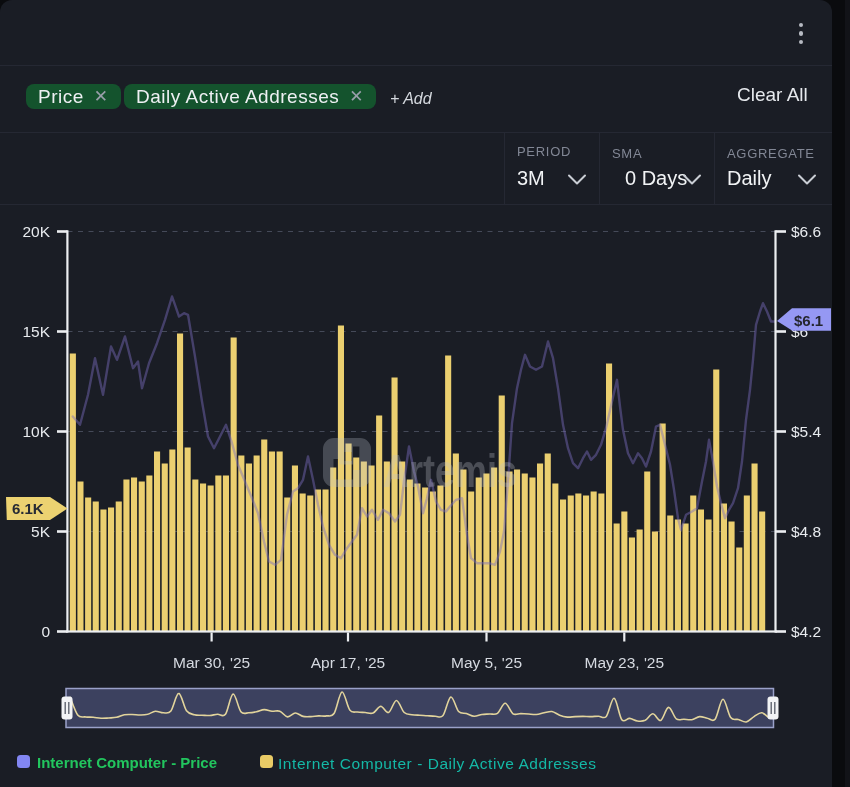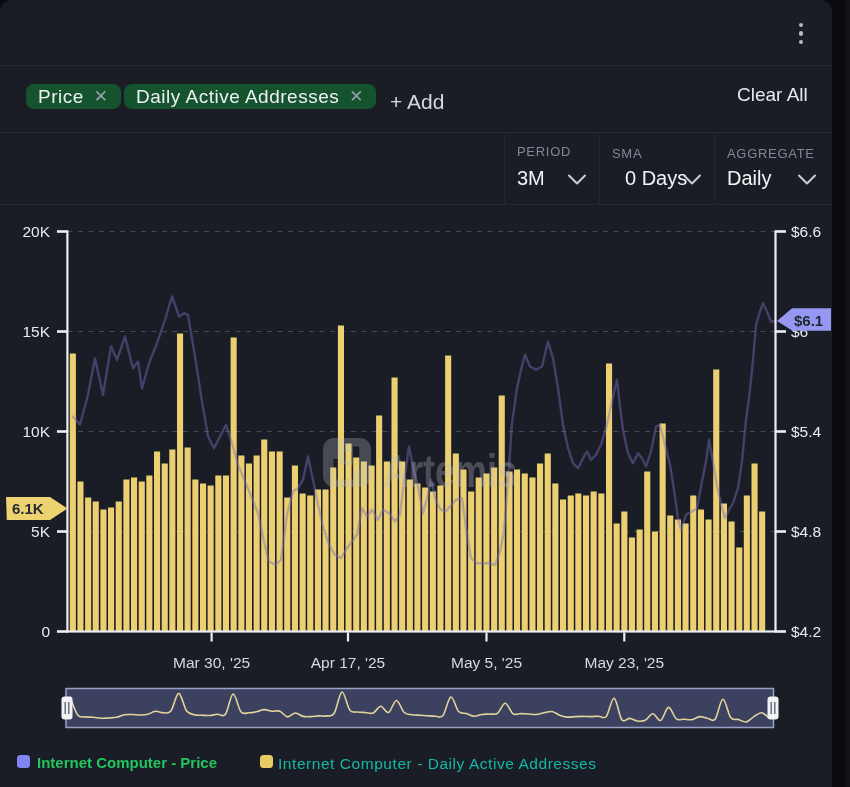--- a/index.html
+++ b/index.html
@@ -4,21 +4,21 @@
 <style>
 * { margin:0; padding:0; box-sizing:border-box; }
 html,body { width:850px; height:787px; background:#0a0b0e; font-family:"Liberation Sans",sans-serif; overflow:hidden; }
 #panel { position:absolute; left:0; top:0; width:832px; height:787px; background:#1a1d25; border-radius:12px 12px 0 0; }
 .hdr { position:absolute; left:24px; top:22px; font-size:20.5px; font-weight:700; color:#f2f4f6; letter-spacing:.2px; }
 .row1 { position:absolute; left:0; top:0; width:832px; height:66px; border-bottom:1px solid #252833; }
 .row2 { position:absolute; left:0; top:66px; width:832px; height:67px; border-bottom:1px solid #252833; }
 .row3 { position:absolute; left:0; top:133px; width:832px; height:72px; border-bottom:1px solid #252833; }
 .chip { position:absolute; top:84px; height:25px; background:#14532d; border-radius:8px; color:#eef0f3; font-size:19px; letter-spacing:.5px; display:flex; align-items:center; padding:0 13px 0 12px; white-space:nowrap; }
 .chip .x { color:#999eaa; margin-left:10px; font-size:17px; letter-spacing:0; }
-.add { position:absolute; top:90px; left:390px; color:#d4d8de; font-size:21px; }
+.add { position:absolute; top:90px; left:390px; color:#d4d8de; font-size:16px;font-style:italic; }
 .clear { position:absolute; top:84px; left:737px; color:#e6e9ed; font-size:19px; }
 .div { position:absolute; top:133px; height:72px; width:1.5px; background:#252833; }
 .ctl-lab { position:absolute; font-size:13px; color:#828795; letter-spacing:.7px; }
 .ctl-val { position:absolute; font-size:20px; color:#f1f3f5; }
 .kebab span { position:absolute; left:798.8px; width:4.6px; height:4.6px; border-radius:50%; background:#b6bac2; }
 .leg1 { position:absolute; left:37px; top:754px; font-size:15px; font-weight:700; color:#22c55e; }
 .leg2 { position:absolute; left:278px; top:754.5px; font-size:15.5px; letter-spacing:.55px; color:#14b8a6; }
 .lsq { position:absolute; top:755px; width:13px; height:13px; border-radius:3.5px; }
 svg text { font-family:"Liberation Sans",sans-serif; }
 .grid { stroke:#454a59; stroke-width:1.2; stroke-dasharray:5 5.5; }

